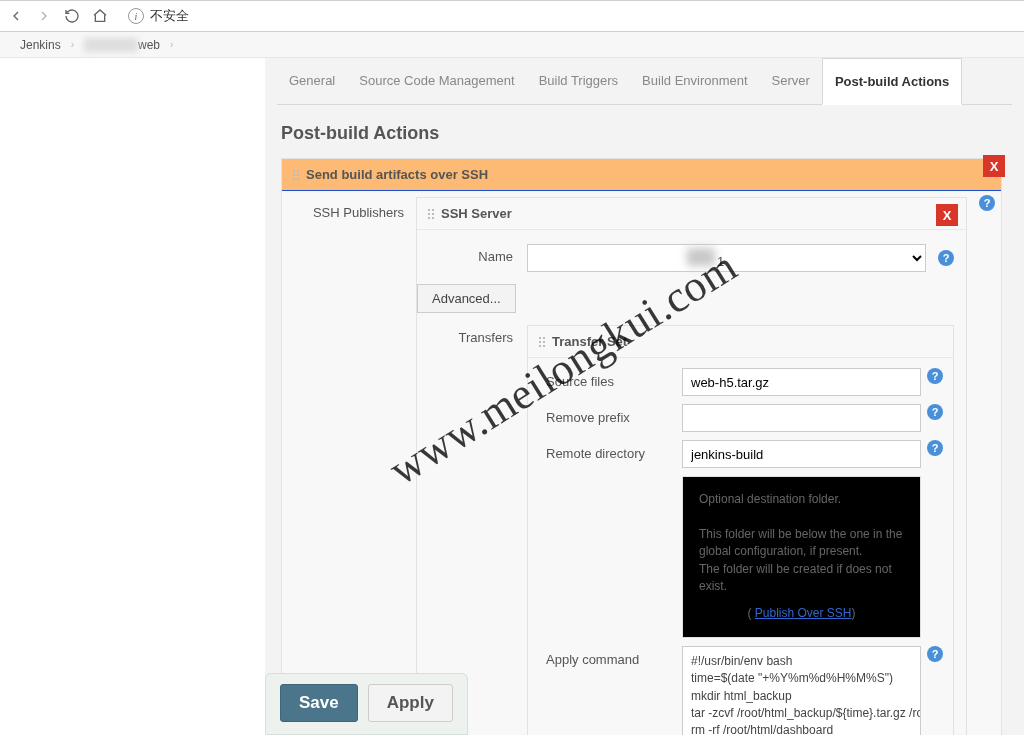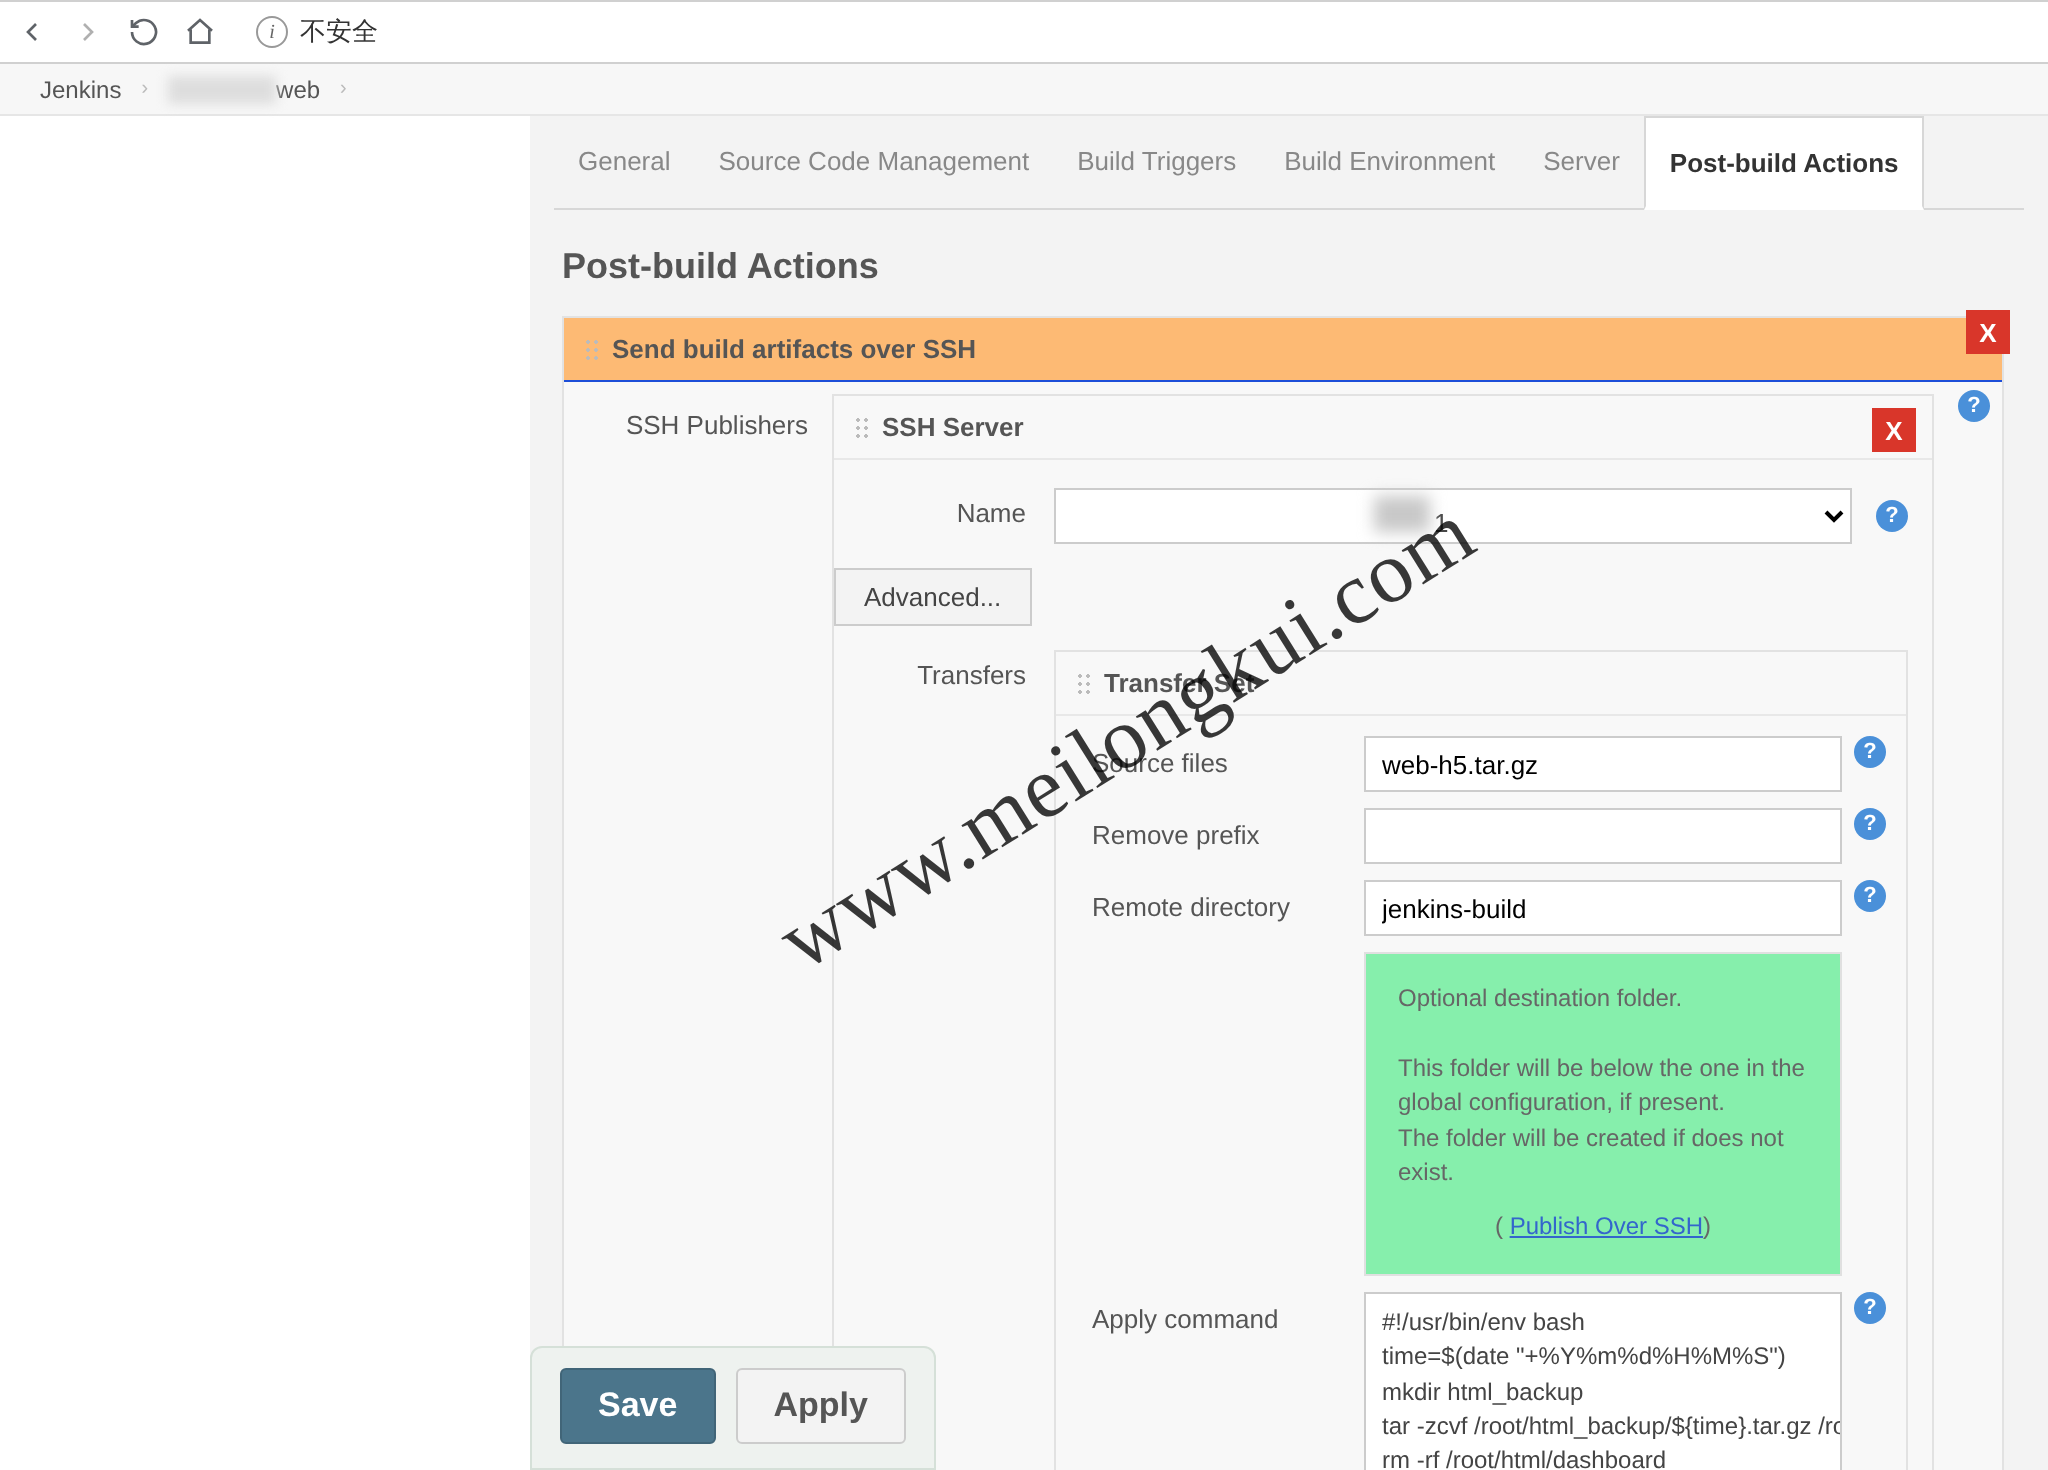--- a/index.html
+++ b/index.html
@@ -120,21 +120,21 @@
   .sub-header {
     padding:8px 10px; font-weight:bold; color:#555; font-size:13px;
     border-bottom:1px solid #e8e8e8;
     display:flex; align-items:center; gap:6px;
   }
   .sub-body { padding:8px 12px 8px 0; }
   .indent-col { width:130px; flex-shrink:0; }
   .transfer-row { display:flex; padding:4px 0; align-items:flex-start; }
   .transfer-label { width:150px; text-align:left; padding-left:14px; padding-top:6px; color:#555; font-size:13px; }
   .desc-box {
-    background:#86efac; border:1px solid #e0e0e0; padding:14px 16px;
+    background:#000000; border:1px solid #e0e0e0; padding:14px 16px;
     font-size:12px; color:#666; line-height:1.45;
     margin:0 0 0 0;
   }
   .desc-box .link { color:#3366cc; text-decoration:underline; cursor:pointer; }
   .desc-foot { text-align:center; margin-top:10px; }
   textarea.exec {
     flex:1; border:1px solid #ccc; font-family:inherit; font-size:12px;
     padding:6px 8px; height:180px; resize:none; line-height:1.45; color:#444; background:#fff;
     white-space:pre;
   }

